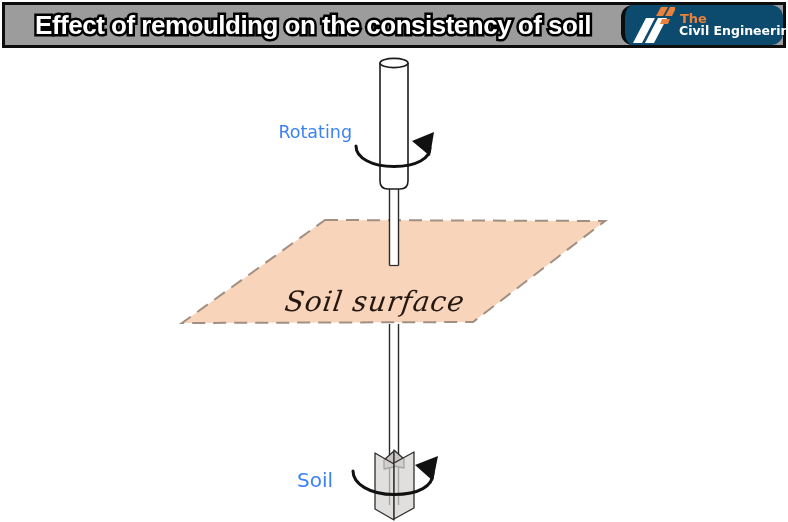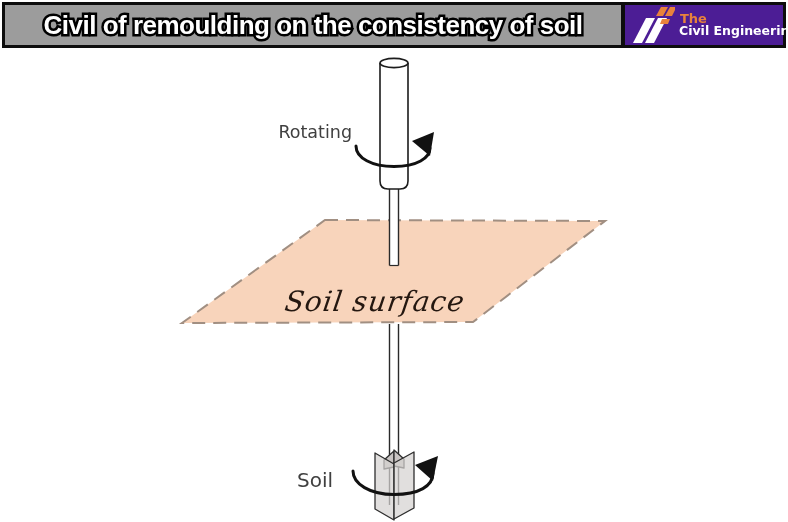--- a/index.html
+++ b/index.html
@@ -42,24 +42,25 @@
     color: #ffffff;
     -webkit-text-stroke: 5px #000000;
     paint-order: stroke fill;
     text-shadow: 0 2px 1px rgba(0,0,0,0.55);
     white-space: nowrap;
   }
   #logo-box {
     width: 162px;
     box-sizing: border-box;
     border-left: 4px solid #0d0d0d;
-    background: #4c1d95;
+    background: #0c4a6e;
     display: flex;
     align-items: center;
     padding-left: 8px;
+    border-radius: 12px;
   }
   #logo-mark { flex: 0 0 auto; margin-right: 4px; }
   #logo-text { display: flex; flex-direction: column; line-height: 1.0; }
   #logo-text .brand-top {
     color: #e8823c;
     font-weight: bold;
     font-size: 13px;
     margin-left: 1px;
   }
   #logo-text .brand-bottom {
@@ -72,21 +73,21 @@
   
   #diagram-svg {
     position: absolute;
     left: 0; top: 0;
     width: 788px; height: 522px;
     z-index: 1;
   }
   .label {
     position: absolute;
     z-index: 2;
-    color: #404040;
+    color: #3b82f6;
   }
   #rotating-label {
     right: 436px;
     top: 123px;
     text-align: right;
     font-size: 17.5px;
     line-height: 1.1;
   }
   #soil-label {
     left: 285px;
@@ -104,21 +105,21 @@
     font-size: 20px;
   }
 </style>
 </head>
 <body>
 
 <div id="stage">
 
   <div id="header">
     <div id="title-box">
-      <span class="title-text">Civil of remoulding on the consistency of soil</span>
+      <span class="title-text">Effect of remoulding on the consistency of soil</span>
     </div>
     <div id="logo-box">
       <svg id="logo-mark" width="42" height="36" viewBox="0 0 42 36" aria-hidden="true">
         <polygon points="0,36 9,36 22,11 13,11" fill="#ffffff"></polygon>
         <polygon points="12,36 21,36 34,11 25,11" fill="#ffffff"></polygon>
         <polygon points="23,9 30,9 35,0 28,0" fill="#e8823c"></polygon>
         <polygon points="32,9 39,9 42,3 42,0 37,0" fill="#e8823c"></polygon>
         <polygon points="27,17 35,17 37,12 29,12" fill="#e8823c"></polygon>
       </svg>
       <div id="logo-text">

